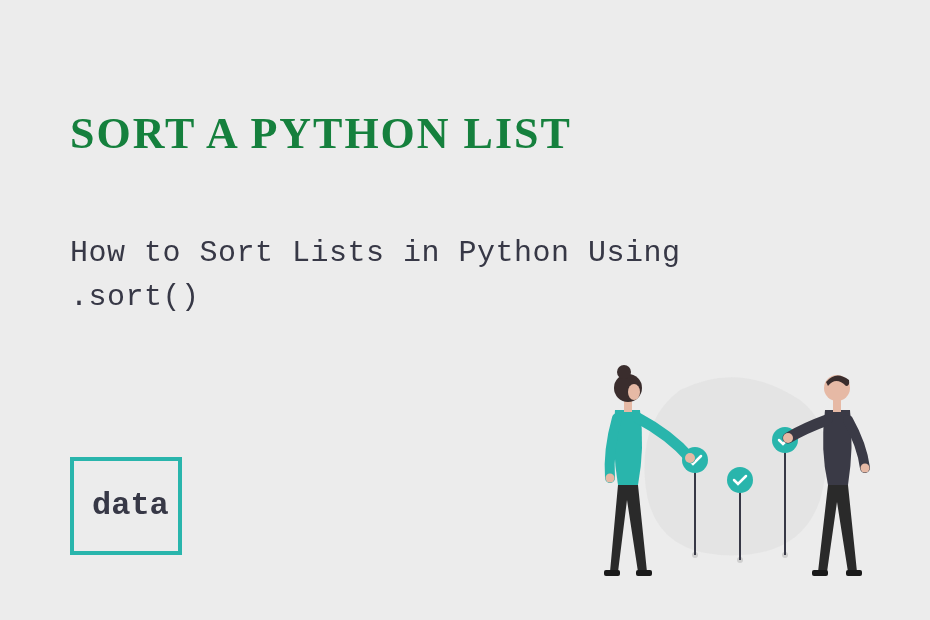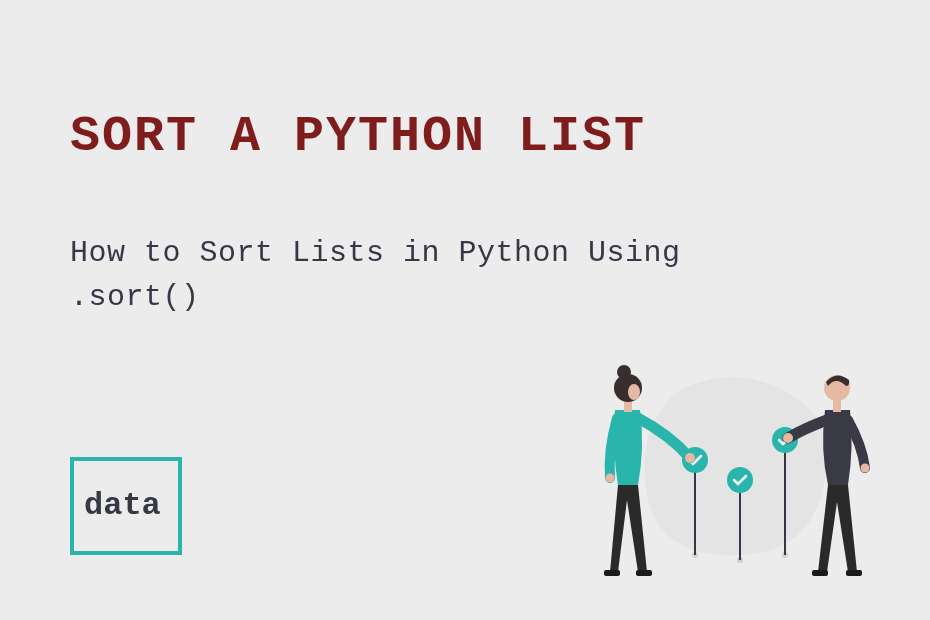--- a/index.html
+++ b/index.html
@@ -8,25 +8,25 @@
       height: 620px;
       background: #ececec;
       font-family: -apple-system, BlinkMacSystemFont, sans-serif;
       position: relative;
       overflow: hidden;
     }
     .title {
       position: absolute;
       top: 108px;
       left: 70px;
-      font-family: Liberation Mono, monospace;
-      font-size: 50px;
+      font-family: Liberation Serif, serif;
+      font-size: 44px;
       font-weight: 900;
       letter-spacing: 2px;
-      color: #7f1d1d;
+      color: #15803d;
       text-transform: uppercase;
     }
     .subtitle {
       position: absolute;
       top: 188px;
       left: 70px;
       font-family: "Courier New", monospace;
       font-size: 30px;
       font-weight: 400;
       color: #373846;
@@ -38,21 +38,21 @@
     .logo-box {
       position: absolute;
       left: 70px;
       bottom: 65px;
       width: 112px;
       height: 98px;
       border: 4px solid #29b5ac;
       display: flex;
       flex-direction: column;
       justify-content: center;
-      padding-left: 10px;
+      padding-left: 18px;
       font-family: "Courier New", monospace;
       font-size: 32px;
       line-height: 1.05;
       font-weight: bold;
       color: #373846;
     }
     .logo-line2 { letter-spacing: 0px; }
     .logo-io { color: #888; }
     .illustration {
       position: absolute;

